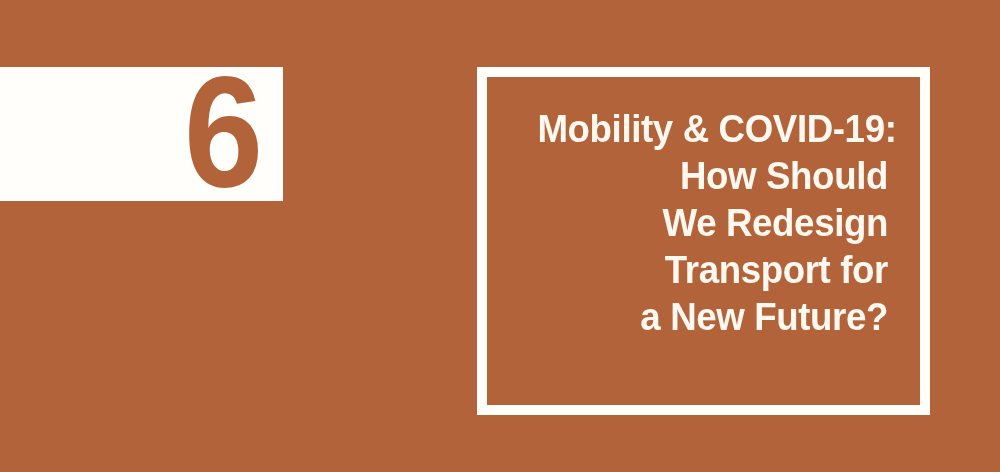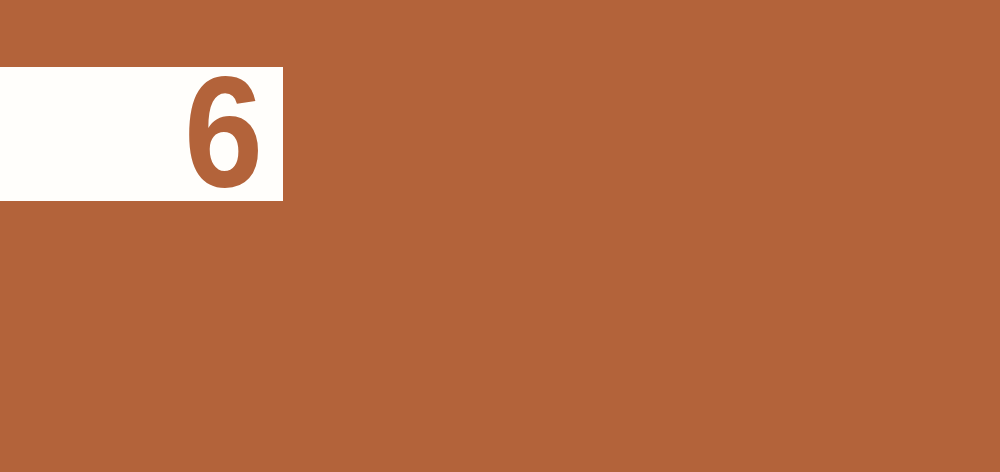--- a/index.html
+++ b/index.html
@@ -88,14 +88,25 @@
 </style>
 </head>
 <body>
 
 <div id="slide">
 
   <div id="number-plate">
     <div id="section-number">6</div>
   </div>
 
+  <div id="title-frame">
+    <div id="title-inner">
+      <div id="title-lines">
+        <div class="title-line">Mobility &amp; COVID-19:</div>
+        <div class="title-line">How Should</div>
+        <div class="title-line">We Redesign</div>
+        <div class="title-line">Transport for</div>
+        <div class="title-line">a New Future?</div>
+      </div>
+    </div>
+  </div>
 
 </div>
 
 </body></html>

